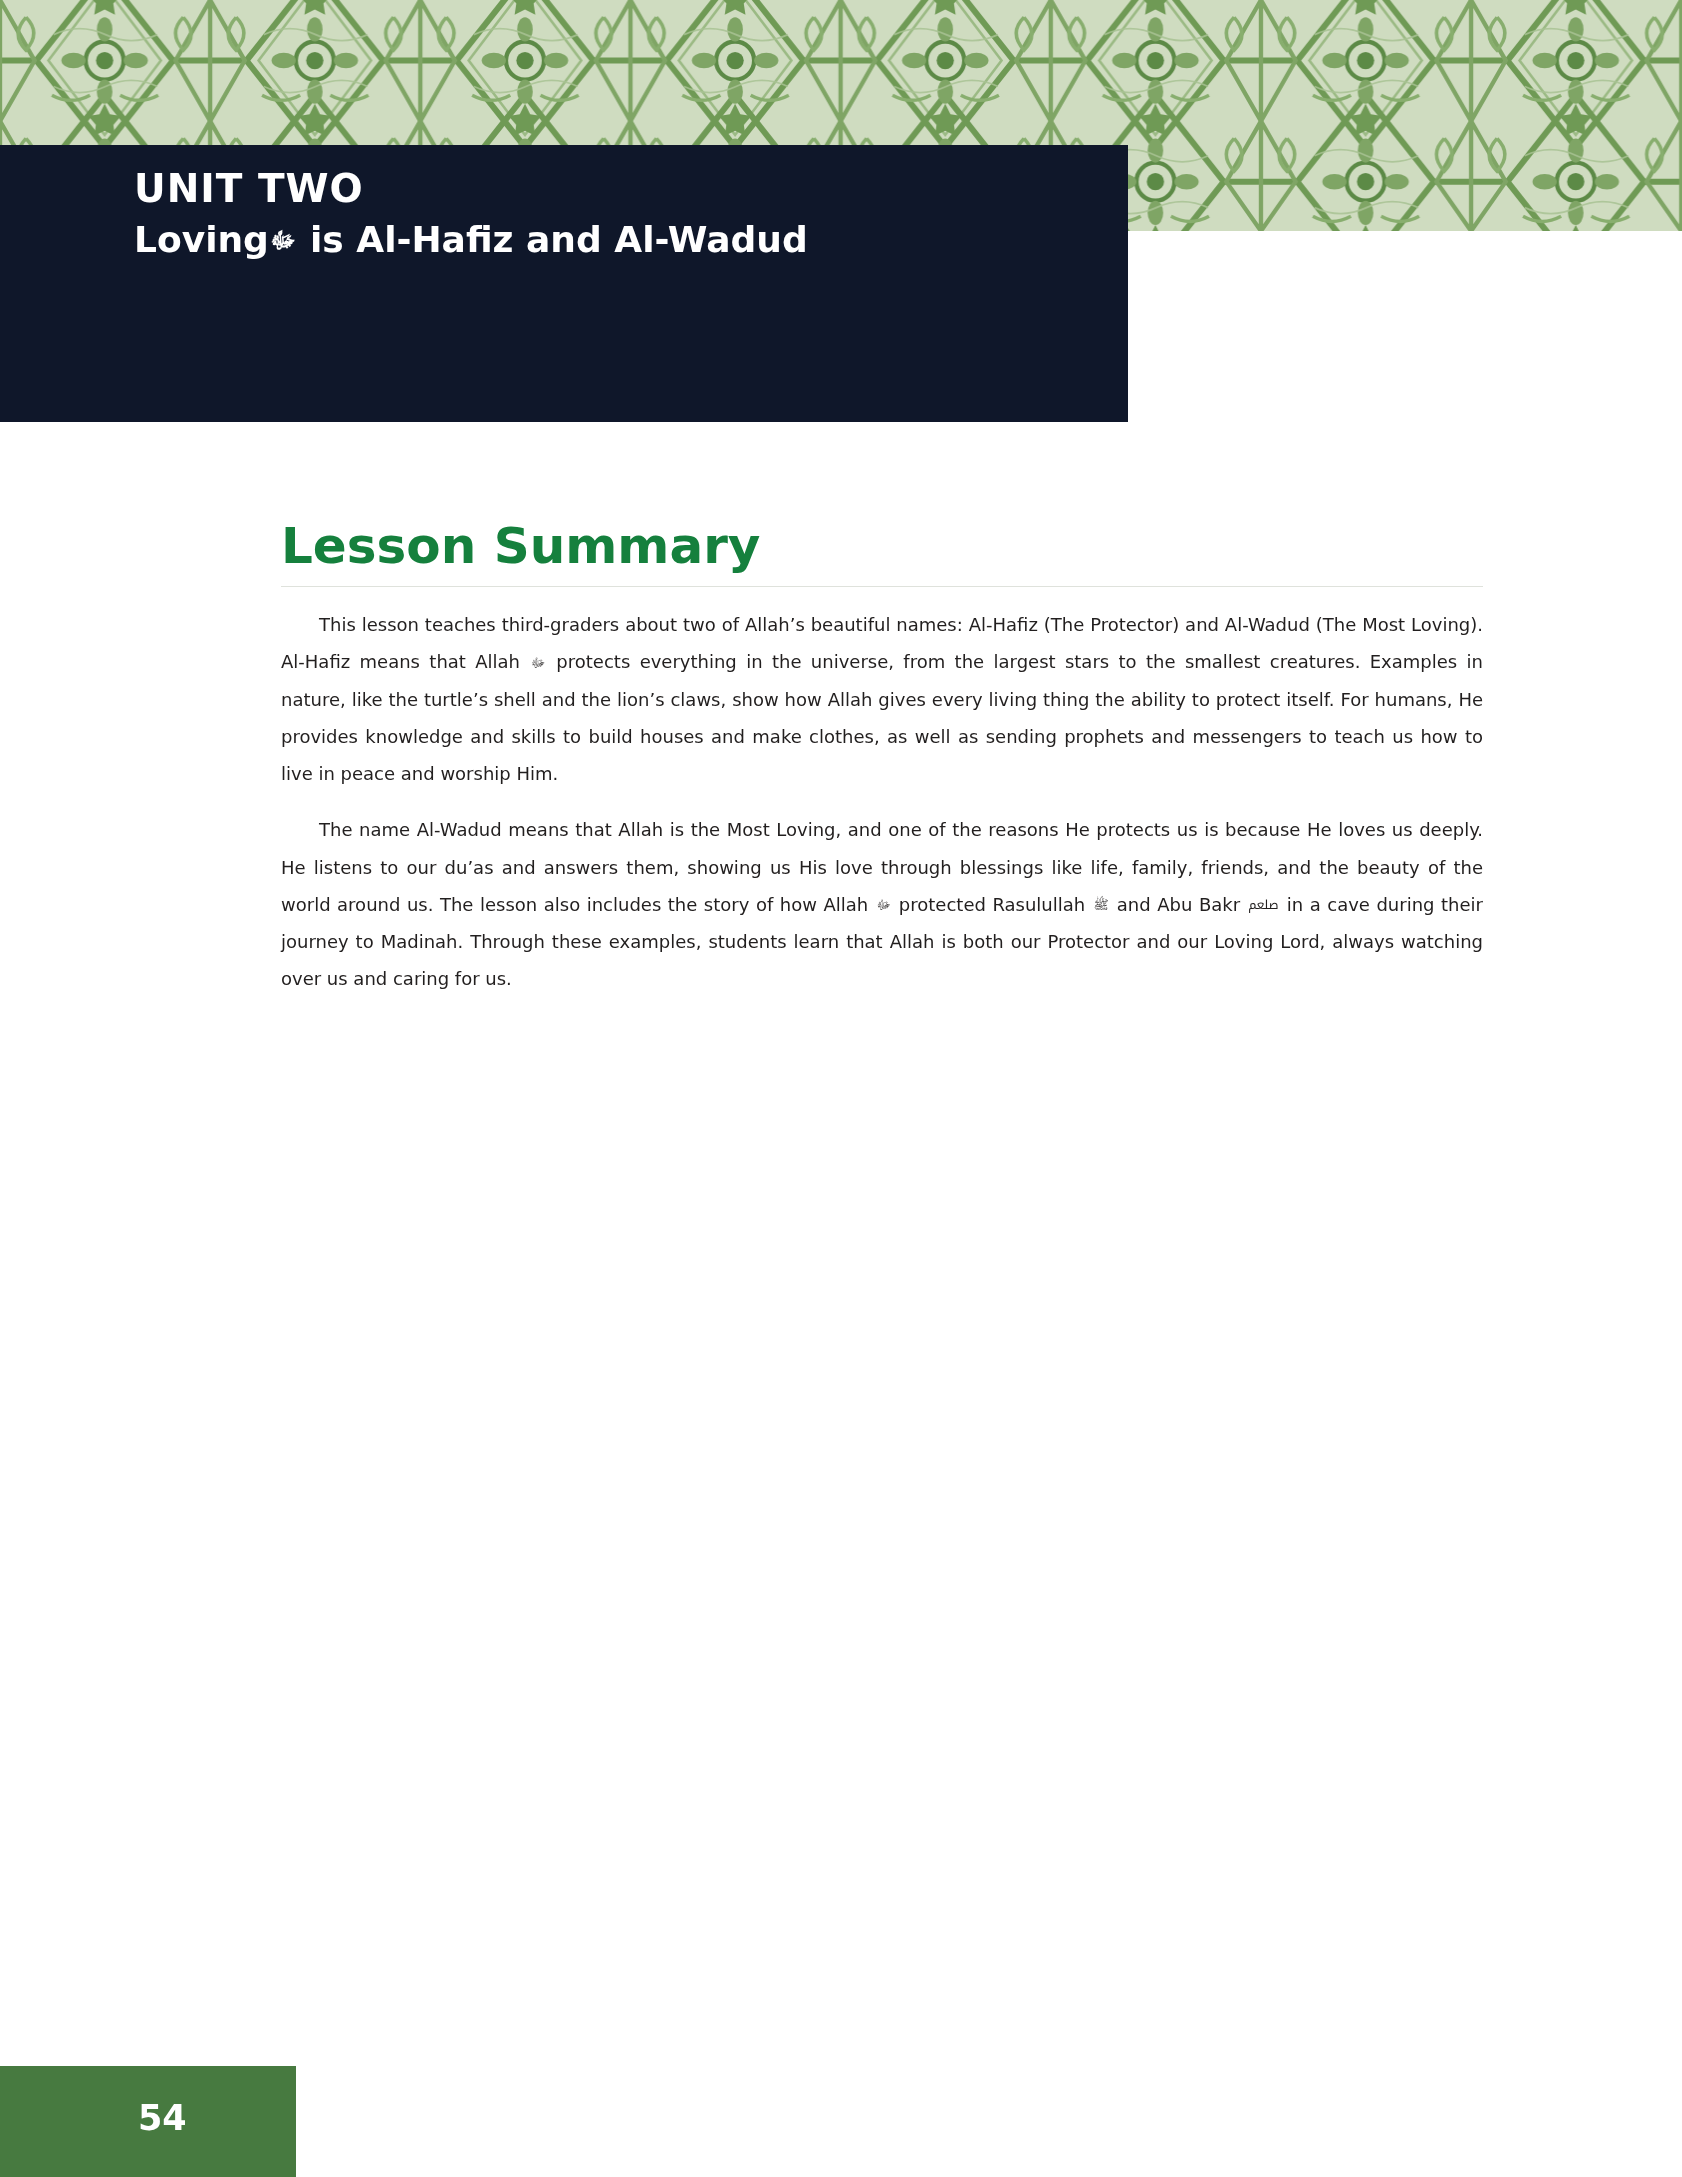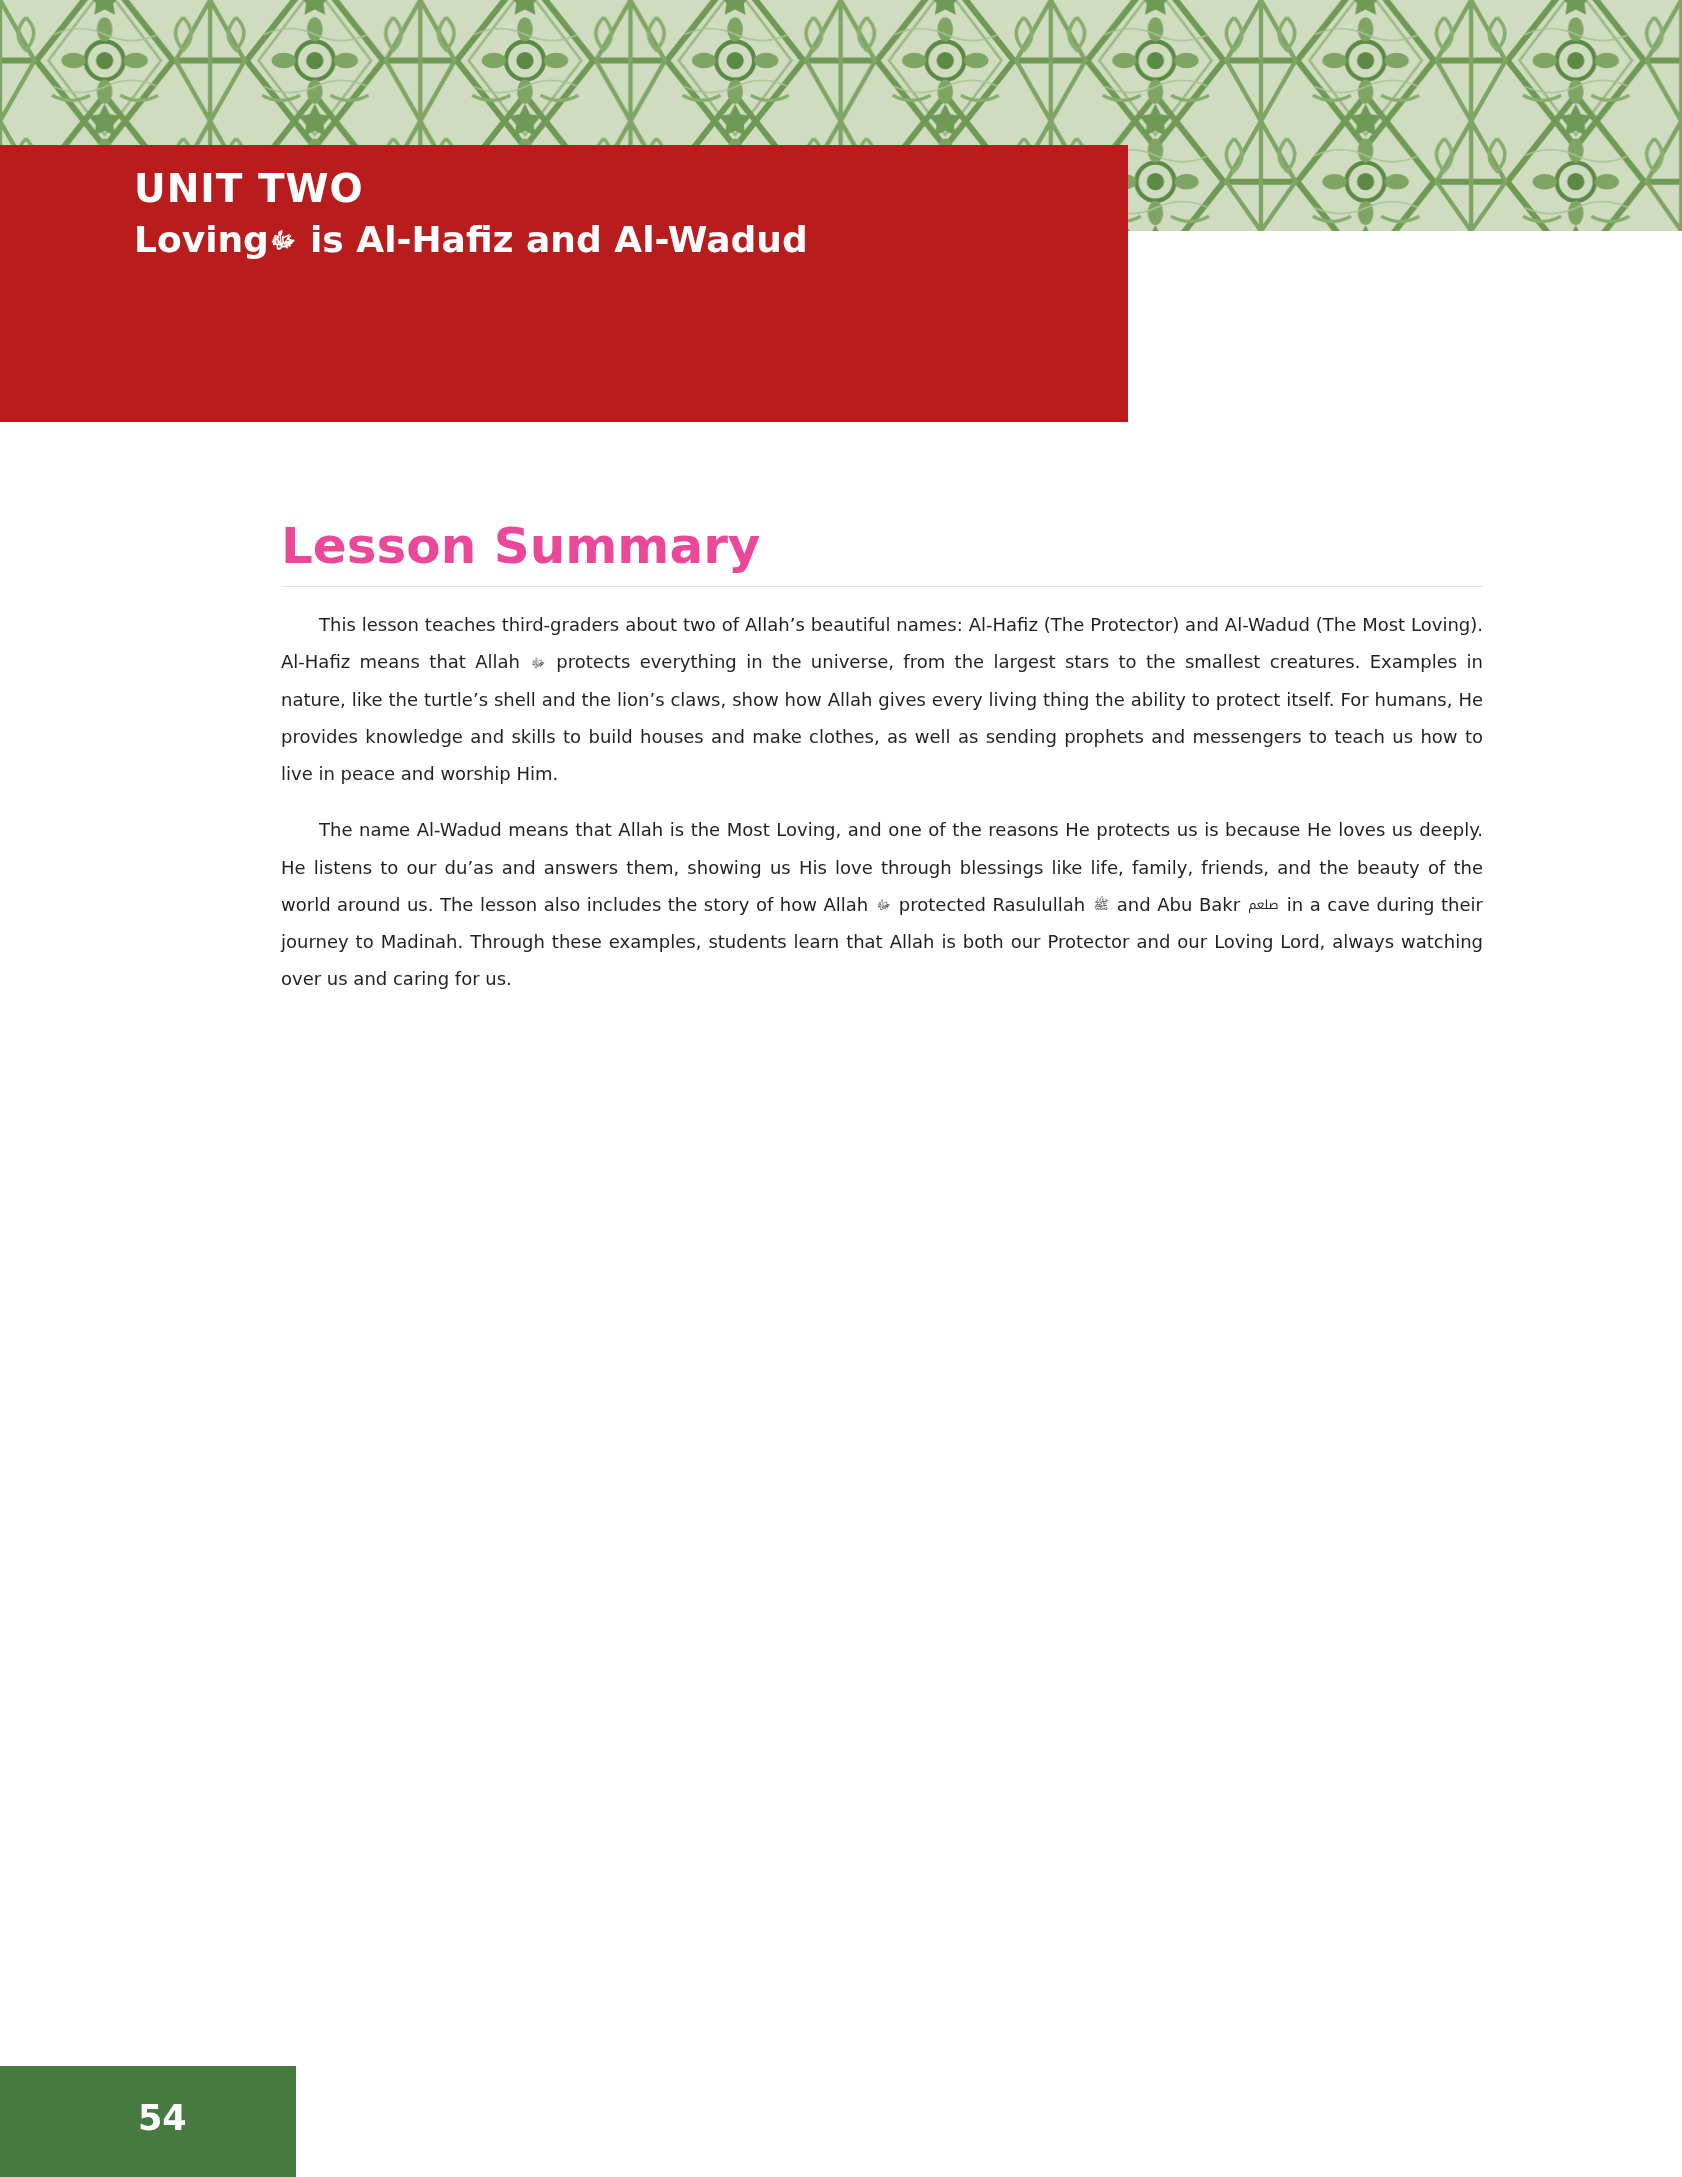--- a/index.html
+++ b/index.html
@@ -34,21 +34,21 @@
     height: 231px;
   }
 
   
   .title-block {
     position: absolute;
     left: 0;
     top: 145px;
     width: 1128px;
     height: 277px;
-    background: #b91c1c;
+    background: #0f172a;
     box-sizing: border-box;
     padding: 21px 0 0 134px;
   }
   .unit-label {
     color: #ffffff;
     font-family: "DejaVu Sans", sans-serif;
     font-weight: bold;
     font-size: 39px;
     letter-spacing: 1px;
     line-height: 1.18;
@@ -80,21 +80,21 @@
   }
 
   
   .content {
     position: absolute;
     left: 281px;
     top: 519px;
     width: 1202px;
   }
   .section-heading {
-    color: #ec4899;
+    color: #15803d;
     font-family: "DejaVu Sans", sans-serif;
     font-weight: bold;
     font-size: 50px;
     line-height: 1.1;
     margin: 0 0 5.2px 0;
     padding: 0 0 12px 0;
     border-bottom: 1.7px solid #dfe2dc;
     display: block;
   }
   .body-par {

